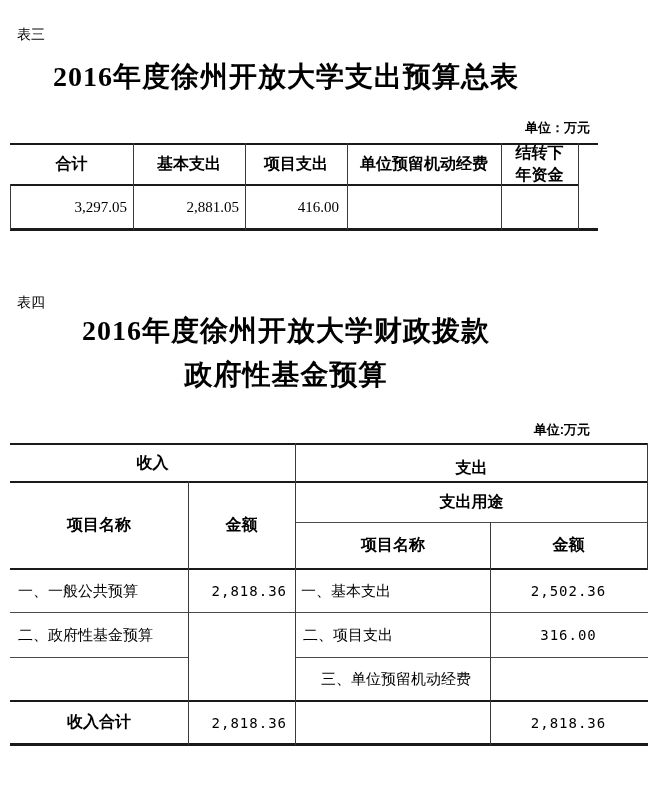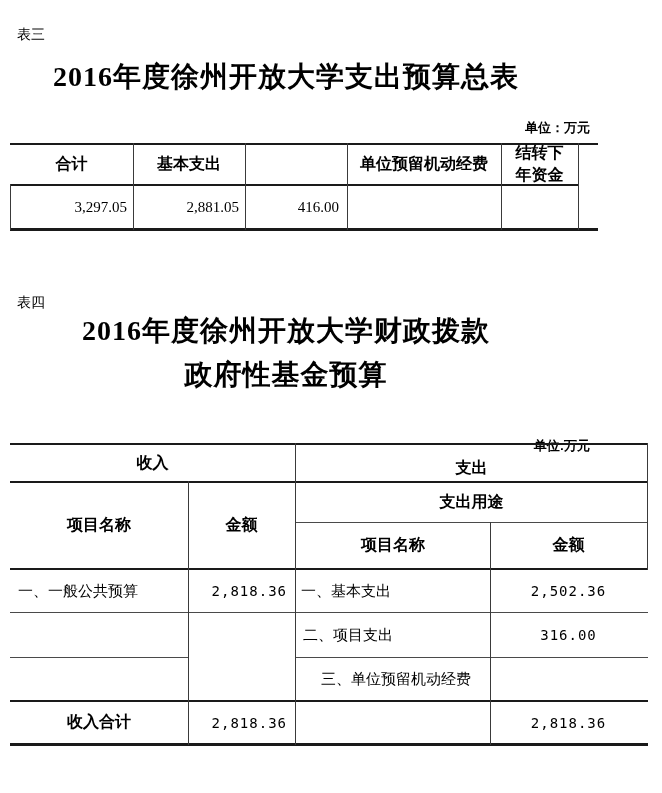--- a/index.html
+++ b/index.html
@@ -61,37 +61,38 @@
 
   <div class="vline" style="left:10px;top:184px;height:46px;"></div>
   <div class="vline" style="left:133px;top:143px;height:87px;"></div>
   <div class="vline" style="left:245px;top:143px;height:87px;"></div>
   <div class="vline" style="left:347px;top:143px;height:87px;"></div>
   <div class="vline" style="left:501px;top:143px;height:87px;"></div>
   <div class="vline" style="left:578px;top:143px;height:87px;"></div>
 
   <div class="cell" style="left:10px;top:145px;width:123px;height:38px;">合计</div>
   <div class="cell" style="left:133px;top:145px;width:112px;height:38px;">基本支出</div>
+  <div class="cell" style="left:245px;top:145px;width:102px;height:38px;">项目支出</div>
   <div class="cell" style="left:347px;top:145px;width:154px;height:38px;">单位预留机动经费</div>
   <div class="cell" style="left:501px;top:145px;width:77px;height:38px;">
     <span class="wrap-head">结转下年资金</span>
   </div>
 
   <div class="cell right num-serif" style="left:10px;top:186px;width:117px;height:42px;">3,297.05</div>
   <div class="cell right num-serif" style="left:133px;top:186px;width:106px;height:42px;">2,881.05</div>
   <div class="cell right num-serif" style="left:245px;top:186px;width:94px;height:42px;">416.00</div>
   <div class="cell right num-serif" style="left:347px;top:186px;width:148px;height:42px;"></div>
   <div class="cell right num-serif" style="left:501px;top:186px;width:71px;height:42px;"></div>
 
   <div class="doc-label" style="left:17px;top:294px;">表四</div>
 
   <div class="doc-title" style="top:312px;">2016年度徐州开放大学财政拨款</div>
   <div class="doc-title" style="top:356px;">政府性基金预算</div>
 
-  <div class="unit-label" style="top:421px;margin-top:16px;">单位:万元</div>
+  <div class="unit-label" style="top:421px;">单位:万元</div>
 
   <div class="line" style="left:10px;top:443px;width:638px;height:2px;"></div>
   <div class="line" style="left:10px;top:481px;width:638px;height:2px;"></div>
   <div class="line-thin" style="left:295px;top:522px;width:353px;height:1px;"></div>
   <div class="line" style="left:10px;top:568px;width:638px;height:2px;"></div>
   <div class="line-thin" style="left:10px;top:612px;width:638px;height:1px;"></div>
   <div class="line-thin" style="left:10px;top:657px;width:178px;height:1px;"></div>
   <div class="line-thin" style="left:295px;top:657px;width:353px;height:1px;"></div>
   <div class="line" style="left:10px;top:700px;width:638px;height:2px;"></div>
   <div class="line" style="left:10px;top:743px;width:638px;height:3px;"></div>
@@ -109,20 +110,21 @@
 
   <div class="cell" style="left:296px;top:483px;width:351px;height:39px;">支出用途</div>
   <div class="cell" style="left:296px;top:523px;width:194px;height:45px;">项目名称</div>
   <div class="cell" style="left:490px;top:523px;width:157px;height:45px;">金额</div>
 
   <div class="cell left plain" style="left:10px;top:570px;width:178px;height:42px;padding-left:8px;">一、一般公共预算</div>
   <div class="cell right num-mono" style="left:188px;top:570px;width:99px;height:42px;">2,818.36</div>
   <div class="cell left plain" style="left:295px;top:570px;width:195px;height:42px;padding-left:6px;">一、基本支出</div>
   <div class="cell num-mono" style="left:490px;top:570px;width:157px;height:42px;">2,502.36</div>
 
+  <div class="cell left plain" style="left:10px;top:613px;width:178px;height:44px;padding-left:8px;">二、政府性基金预算</div>
   <div class="cell right num-mono" style="left:188px;top:613px;width:99px;height:44px;"></div>
   <div class="cell left plain" style="left:295px;top:613px;width:195px;height:44px;padding-left:8px;">二、项目支出</div>
   <div class="cell num-mono" style="left:490px;top:613px;width:157px;height:44px;">316.00</div>
 
   <div class="cell left plain" style="left:10px;top:658px;width:178px;height:42px;padding-left:8px;"></div>
   <div class="cell right num-mono" style="left:188px;top:658px;width:99px;height:42px;"></div>
   <div class="cell left plain" style="left:295px;top:658px;width:195px;height:42px;padding-left:26px;">三、单位预留机动经费</div>
   <div class="cell num-mono" style="left:490px;top:658px;width:157px;height:42px;"></div>
 
   <div class="cell" style="left:10px;top:702px;width:178px;height:41px;">收入合计</div>

